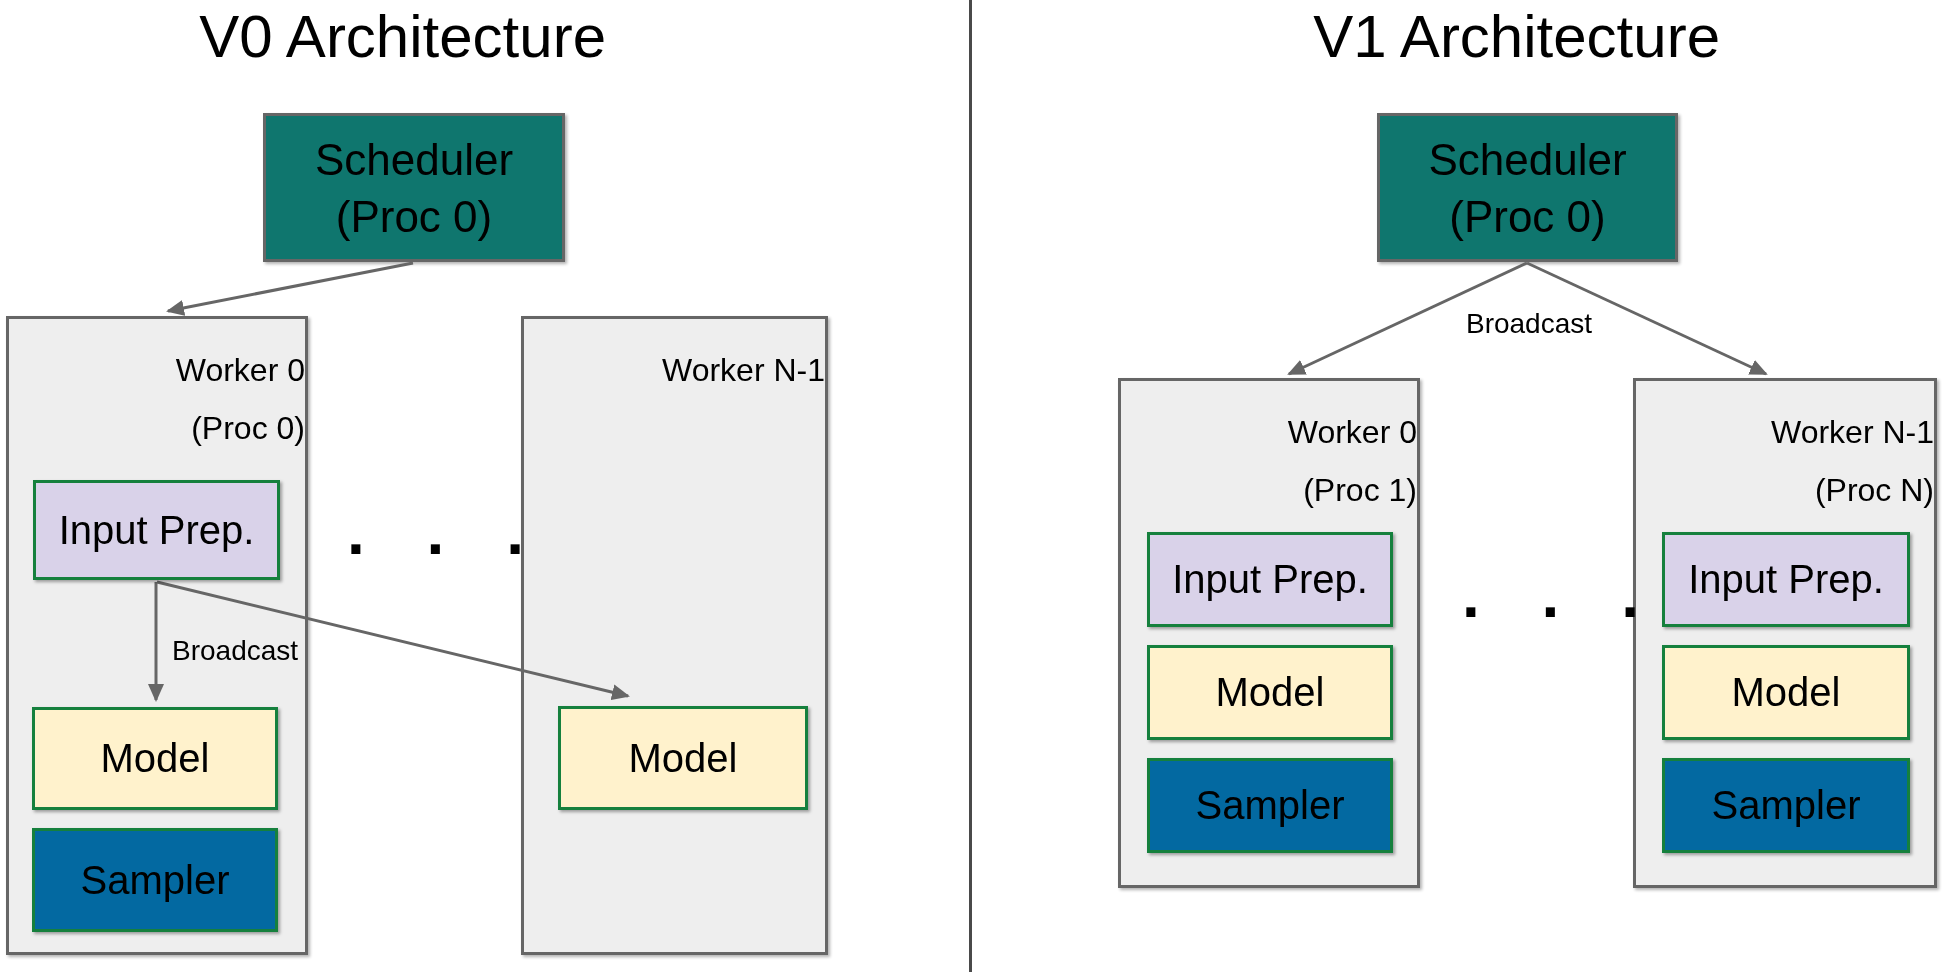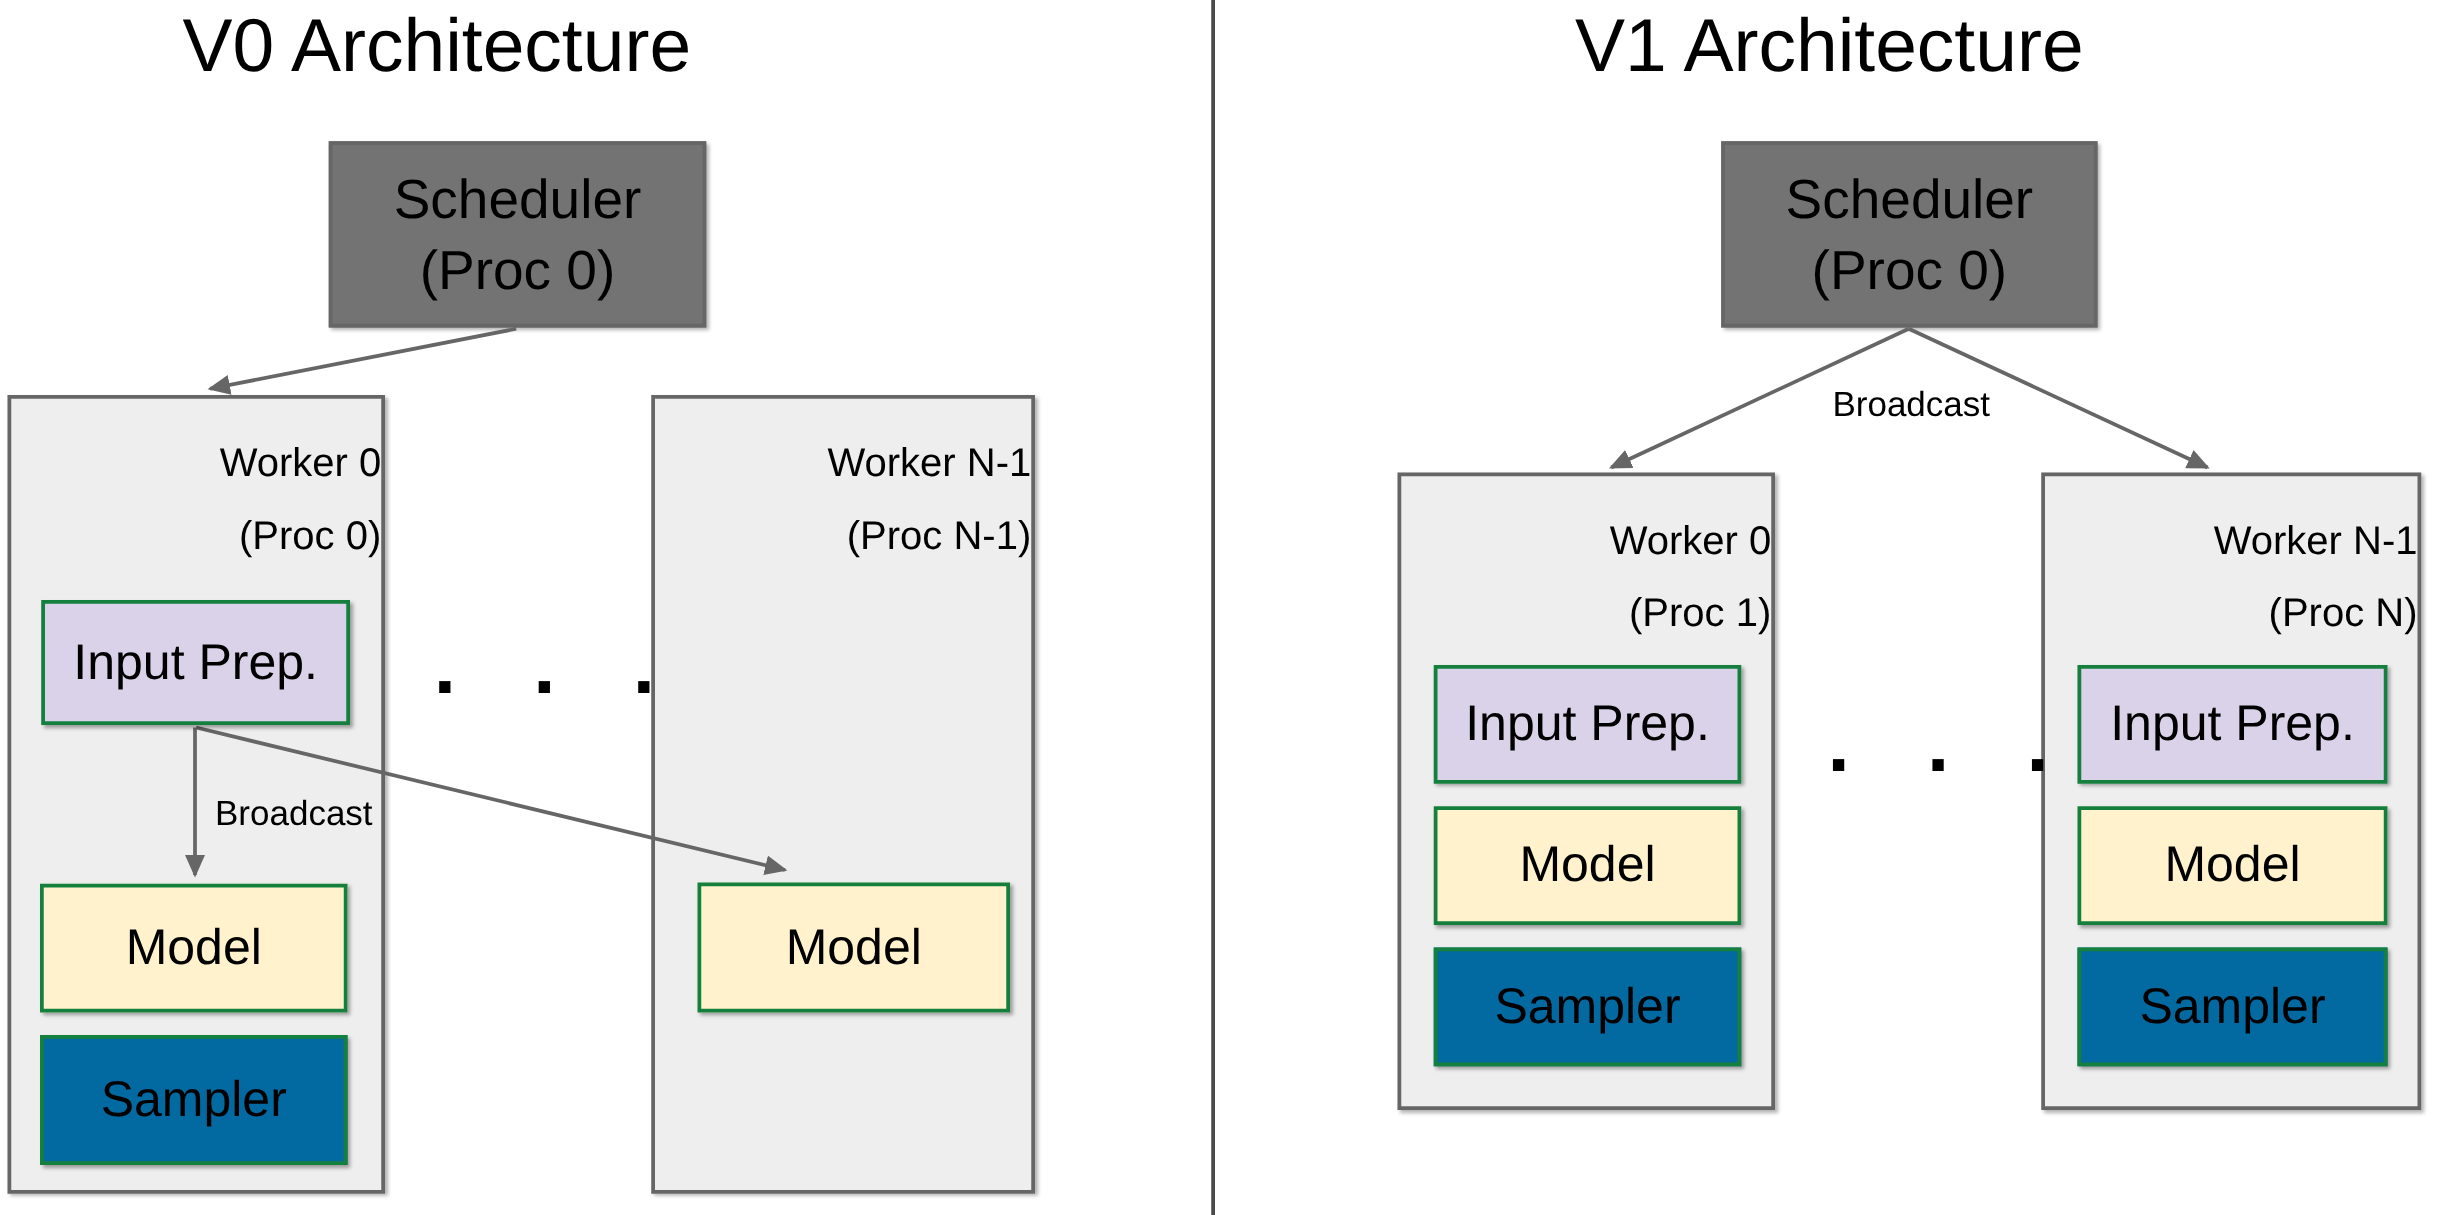--- a/index.html
+++ b/index.html
@@ -8,26 +8,26 @@
     width:1954px;height:972px;
     background:#ffffff;
     font-family:"Liberation Sans","DejaVu Sans",sans-serif;
     color:#000;
     overflow:hidden;
   }
   .abs{position:absolute;box-sizing:border-box;}
   .panel-title{
     font-size:60px;
     line-height:66px;
-    text-align:left;
+    text-align:right;
     z-index:4;
     white-space:nowrap;
   }
   .node{
-    background:#737373;
+    background:#0f766e;
     border:3px solid #666666;
     box-shadow:2px 2px 3px rgba(0,0,0,0.3);
     display:flex;
     flex-direction:column;
     align-items:center;
     justify-content:center;
     text-align:center;
     z-index:1;
   }
   .node .line{font-size:44px;line-height:57px;}
@@ -98,21 +98,20 @@
   <div class="abs container" style="left:6px;top:316px;width:302px;height:639px;">
     <div class="worker-title">
       <div>Worker 0</div>
       <div>(Proc 0)</div>
     </div>
   </div>
 
   <div class="abs container" style="left:521px;top:316px;width:307px;height:639px;">
     <div class="worker-title">
       <div>Worker N-1</div>
-      <div>(Proc N-1)</div>
     </div>
   </div>
 
   <div class="abs inner-box fill-purple" style="left:33px;top:480px;width:247px;height:100px;">Input Prep.</div>
   <div class="abs inner-box fill-yellow" style="left:32px;top:707px;width:246px;height:103px;">Model</div>
   <div class="abs inner-box fill-green" style="left:32px;top:828px;width:246px;height:104px;">Sampler</div>
 
   <div class="abs inner-box fill-yellow" style="left:558px;top:706px;width:250px;height:104px;">Model</div>
 
   <div class="abs broadcast" style="left:172px;top:629px;">Broadcast</div>

